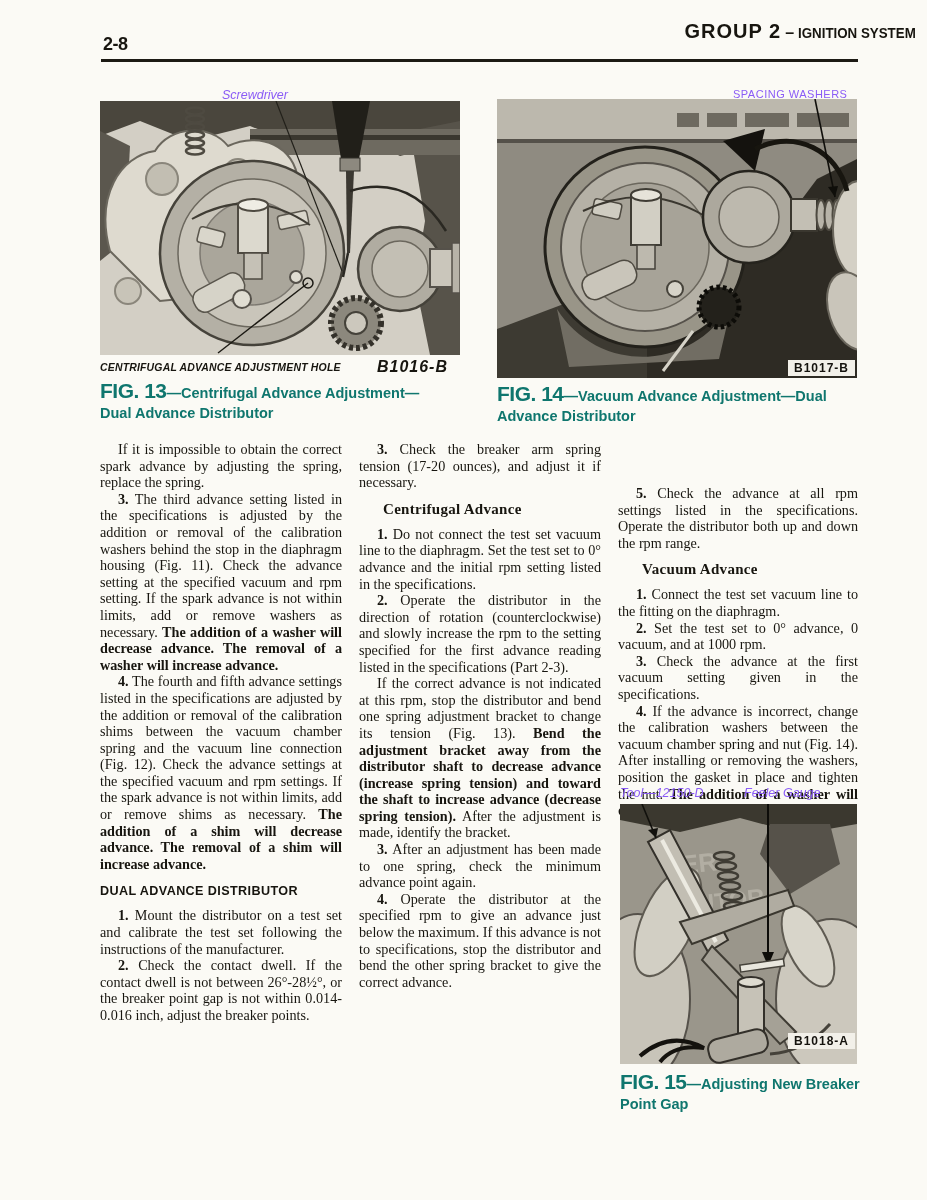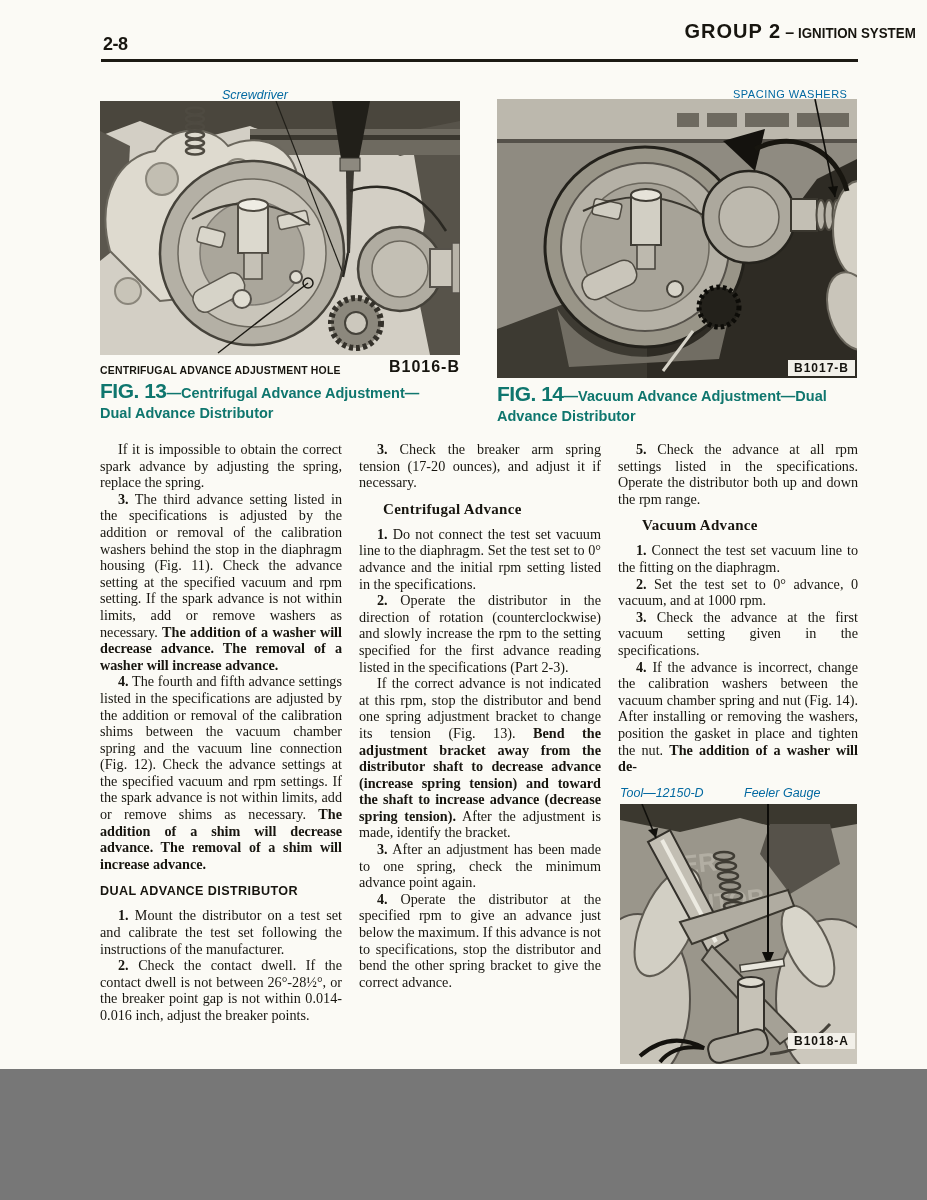--- a/index.html
+++ b/index.html
@@ -1,47 +1,47 @@
 <!DOCTYPE html>
 <html><head>
 <meta charset="utf-8">
 <style>
   html,body{margin:0;padding:0;background:#777;}
   .page{
-    position:relative;width:927px;height:1069px;margin:0 auto;
+    position:relative;width:927px;height:1200px;margin:0 auto;
     background:#fbfaf5;overflow:hidden;
     font-family:"Liberation Serif",serif;color:#17150f;
   }
   
   .page-number{position:absolute;left:103px;top:34px;
     font-family:"Liberation Sans",sans-serif;font-weight:bold;font-size:18px;letter-spacing:-0.5px;}
   .header-center{position:absolute;left:0;top:20px;width:100%;text-align:right;
     font-family:"Liberation Sans",sans-serif;font-weight:bold;white-space:nowrap;padding-left:8px;}
   .header-group{font-size:20px;letter-spacing:1px;}
   .header-dash{font-size:16px;padding:0 4px;}
   .header-section{font-size:15.5px;letter-spacing:0px;transform:scaleX(.86);display:inline-block;transform-origin:left center;}
   .header-rule{position:absolute;left:101px;top:59px;width:757px;height:3px;background:#1c1a14;}
   
   .fig{position:absolute;}
   .fig svg{display:block;}
-  .callout{font-family:"Liberation Sans",sans-serif;color:#0369a1;position:absolute;white-space:nowrap;}
+  .callout{font-family:"Liberation Sans",sans-serif;color:#8b5cf6;position:absolute;white-space:nowrap;}
   .callout.italic{font-style:italic;font-size:12.5px;}
   .callout.caps{font-size:11px;letter-spacing:.5px;}
-  .fig-label-row{position:absolute;left:0;right:0;display:flex;justify-content:space-between;align-items:flex-end;
-    font-family:"Liberation Sans",sans-serif;font-weight:bold;}
+  .fig-label-row{position:absolute;left:0;right:12px;display:flex;justify-content:space-between;align-items:center;
+    font-family:"Liberation Sans",sans-serif;font-weight:bold;font-style:italic;}
   .inner-caption{font-size:11px;letter-spacing:.2px;transform:scaleX(.95);transform-origin:left center;}
   .plate-id{font-size:16px;letter-spacing:1px;}
   .plate-chip{position:absolute;background:#f2f0e9;padding:1px 6px;
     font-family:"Liberation Sans",sans-serif;font-weight:bold;font-size:12px;letter-spacing:1px;color:#14120d;}
   .fig-caption{position:absolute;font-family:"Liberation Sans",sans-serif;font-weight:bold;color:#0f766e;line-height:20px;}
   .fig-num{font-size:21px;letter-spacing:-0.5px;}
   .fig-text{font-size:14.5px;}
   
   .col{position:absolute;top:441px;width:242px;}
-  .col1{left:100px;} .col2{left:359px;} .col3{left:618px;width:240px;}
+  .col1{left:100px;} .col2{left:359px;} .col3{left:618px;width:240px;margin-top:44px;}
   .body-para{margin:0;font-size:14.2px;line-height:16.6px;text-align:justify;}
   .body-para.ind{text-indent:18px;}
   .b{font-weight:bold;}
   .h-sans{font-family:"Liberation Sans",sans-serif;font-weight:bold;font-size:12.6px;
     letter-spacing:.4px;margin:12px 0 9px 0;}
   .h-serif{font-weight:bold;font-size:15px;margin:10px 0 8px 24px;letter-spacing:.3px;}
 </style>
 </head>
 <body>
 

